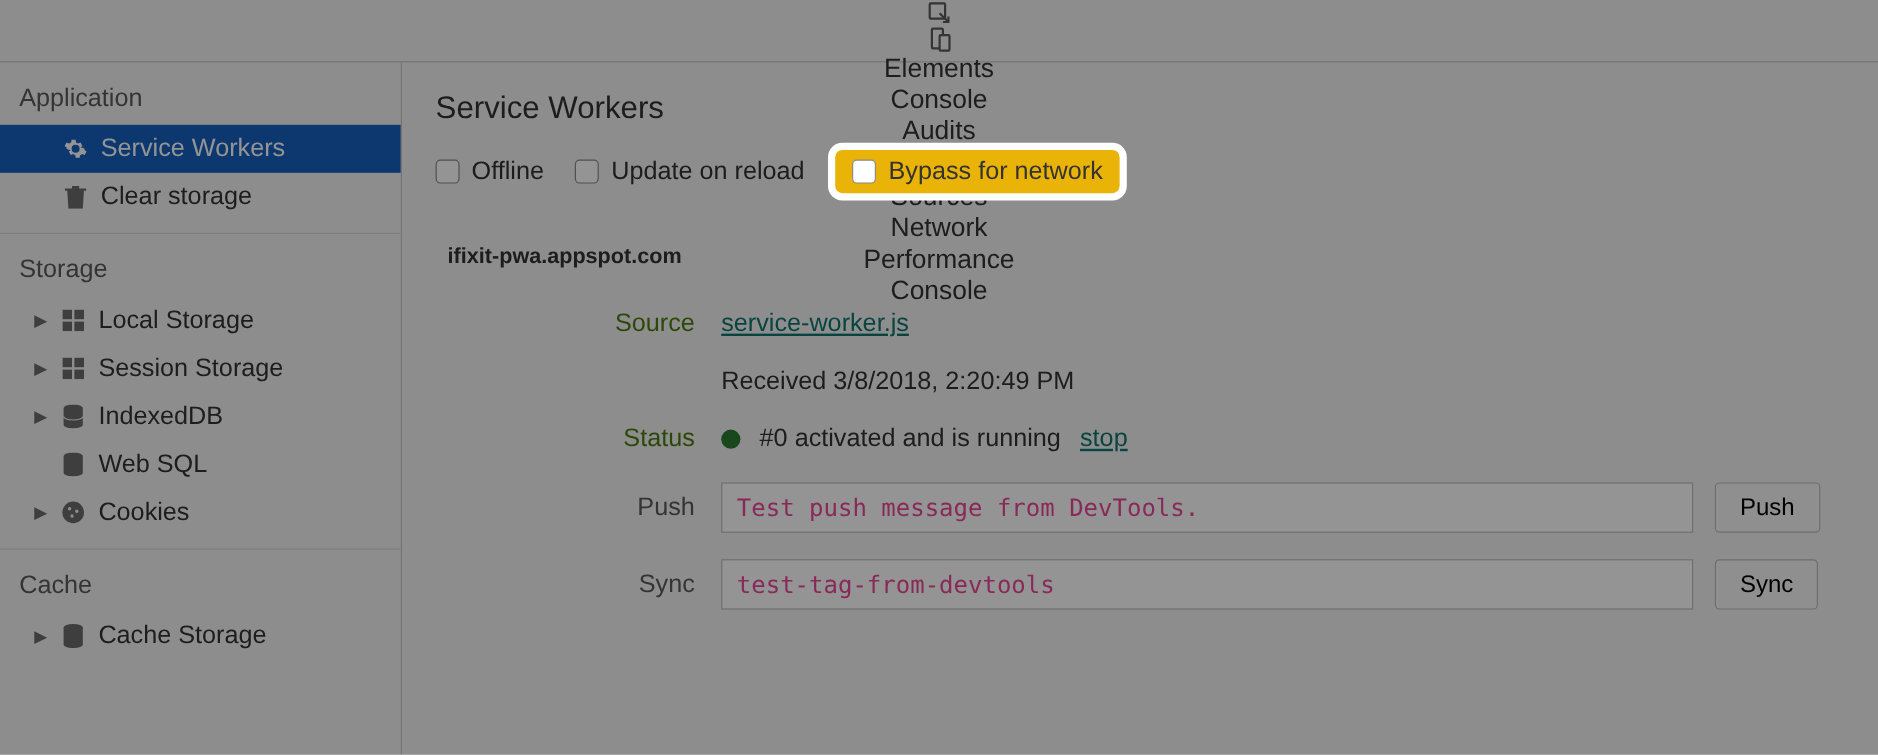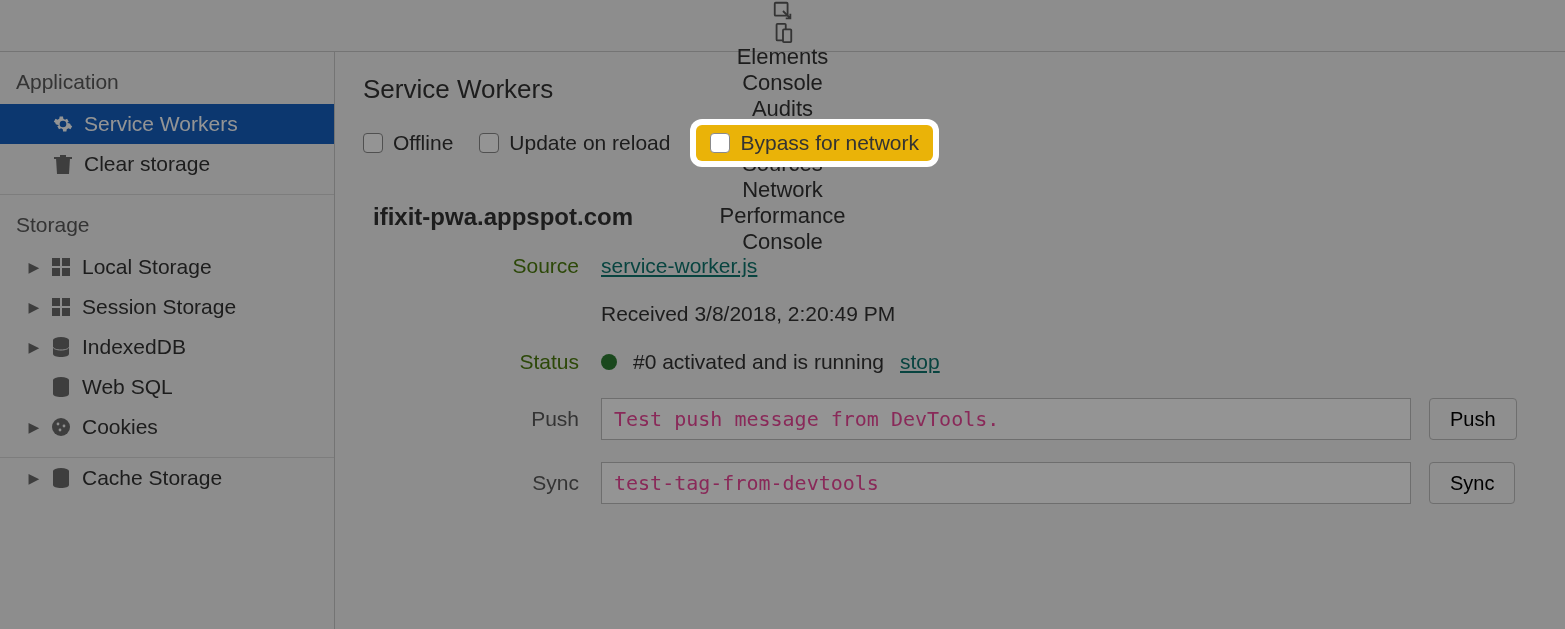--- a/index.html
+++ b/index.html
@@ -27,21 +27,21 @@
 .side-item.active .ic { color: #fff; }
 .side-sep { height: 1px; background: #d8d8d8; margin: 10px 0 0 0; }
 
 
 .main h1 { font-size: 26px; font-weight: 400; color: #333; margin-bottom: 20px; }
 .checks { display: flex; align-items: center; gap: 26px; font-size: 21px; color: #333; margin-bottom: 42px; }
 .check { display: inline-flex; align-items: center; gap: 10px; }
 .cbox { width: 20px; height: 20px; border: 1px solid #8a8a8a; border-radius: 4px; background: #fff; display: inline-block; }
 .check.highlight { background: #eab308; padding: 6px 14px; border-radius: 6px; box-shadow: 0 0 0 6px #fff; }
 
-.domain { font-size: 24px; font-weight: 700; color: #333; margin: 0 0 23px 10px; }
+.domain { font-size: 18px; font-weight: 700; color: #333; margin: 0 0 34px 10px; }
 
 .kv { display: flex; align-items: center; margin-bottom: 24px; }
 .kv .label { width: 238px; text-align: right; padding-right: 22px; font-size: 21px; color: #4d7c0f; }
 .kv .val { font-size: 21px; color: #333; display: flex; align-items: center; gap: 16px; }
 .link { color: #0f766e; text-decoration: underline; cursor: pointer; }
 .status-dot { width: 16px; height: 16px; border-radius: 50%; background: #2e7d32; display: inline-block; }
 
 .inprow { display: flex; align-items: center; margin-bottom: 22px; }
 .inprow .label { width: 238px; text-align: right; padding-right: 22px; font-size: 21px; color: #5a5a5a; }
 .inprow input { flex: 1; max-width: 810px; height: 42px; border: 1px solid #bdbdbd; background: #fff; padding: 0 12px; font-family: Menlo, Consolas, monospace; font-size: 20px; color: #ec4899; }
@@ -154,20 +154,21 @@
             <circle cx="10" cy="10" r="9"></circle>
             <circle cx="7" cy="7" r="1.4" fill="#f3f3f3"></circle>
             <circle cx="13" cy="9" r="1.4" fill="#f3f3f3"></circle>
             <circle cx="9" cy="13" r="1.4" fill="#f3f3f3"></circle>
           </svg>
         </span>
       <span>Cookies</span>
     </div>
     <div class="side-sep"></div>
 
+    <div class="side-section-title">Cache</div>
     <div class="side-item">
       <span class="tri">▶</span>
       <span class="ic">
           <svg width="18" height="20" viewBox="0 0 18 20" fill="#6b6b6b">
             <ellipse cx="9" cy="3" rx="8" ry="3"></ellipse>
             <path d="M1 3v14c0 1.7 3.6 3 8 3s8-1.3 8-3V3"></path>
           </svg>
         </span>
       <span>Cache Storage</span>
     </div>

